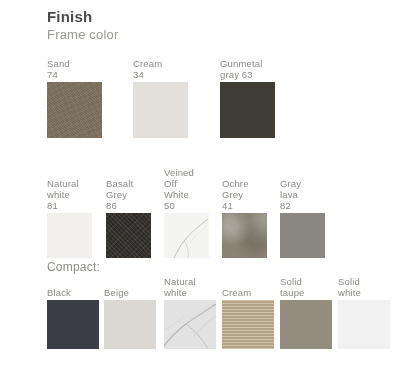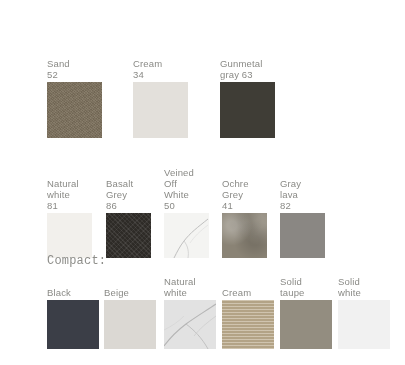--- a/index.html
+++ b/index.html
@@ -26,21 +26,21 @@
     letter-spacing: 0.2px; line-height: 16px; margin: 1px 0 0 0;
   }
 
   
   .section-head {
     position: absolute; left: 47px;
     font-size: 12px; color: #8d8d89; letter-spacing: 0.2px;
     white-space: nowrap;
   }
   #head-porcelanic { top: 161px; }
-  #head-compact    { top: 254px; font-family: Liberation Mono, monospace; }
+  #head-compact    { top: 260px; }
 
   
   .group { position: absolute; left: 0; top: 0; }
 
   .cell { position: absolute; }
 
   .cell-label {
     position: absolute; left: 0; bottom: 100%;
     margin-bottom: 2px;
     font-size: 9.5px; line-height: 11px;
@@ -89,25 +89,29 @@
   .tex-vein { position: absolute; inset: 0; }
 
   .page-bg { position:absolute; inset:0; background:#ffffff; }
 </style>
 </head>
 <body>
 
 <div class="page">
   <div class="page-bg"></div>
 
+  <div class="header">
+    <div class="title">Finish</div>
+    <div class="subtitle">Frame color</div>
+  </div>
 
   <div class="group row-frame">
 
     <div class="cell" style="left:47px; top:82px;">
-      <div class="cell-label">Sand 52</div>
+      <div class="cell-label">Sand 74</div>
       <div class="chip" style="background:#7c705c;">
         <div class="tex tex-noise"></div>
       </div>
     </div>
 
     <div class="cell" style="left:133px; top:82px;">
       <div class="cell-label">Cream 34</div>
       <div class="chip" style="background:#e3e0db;"></div>
     </div>
 

